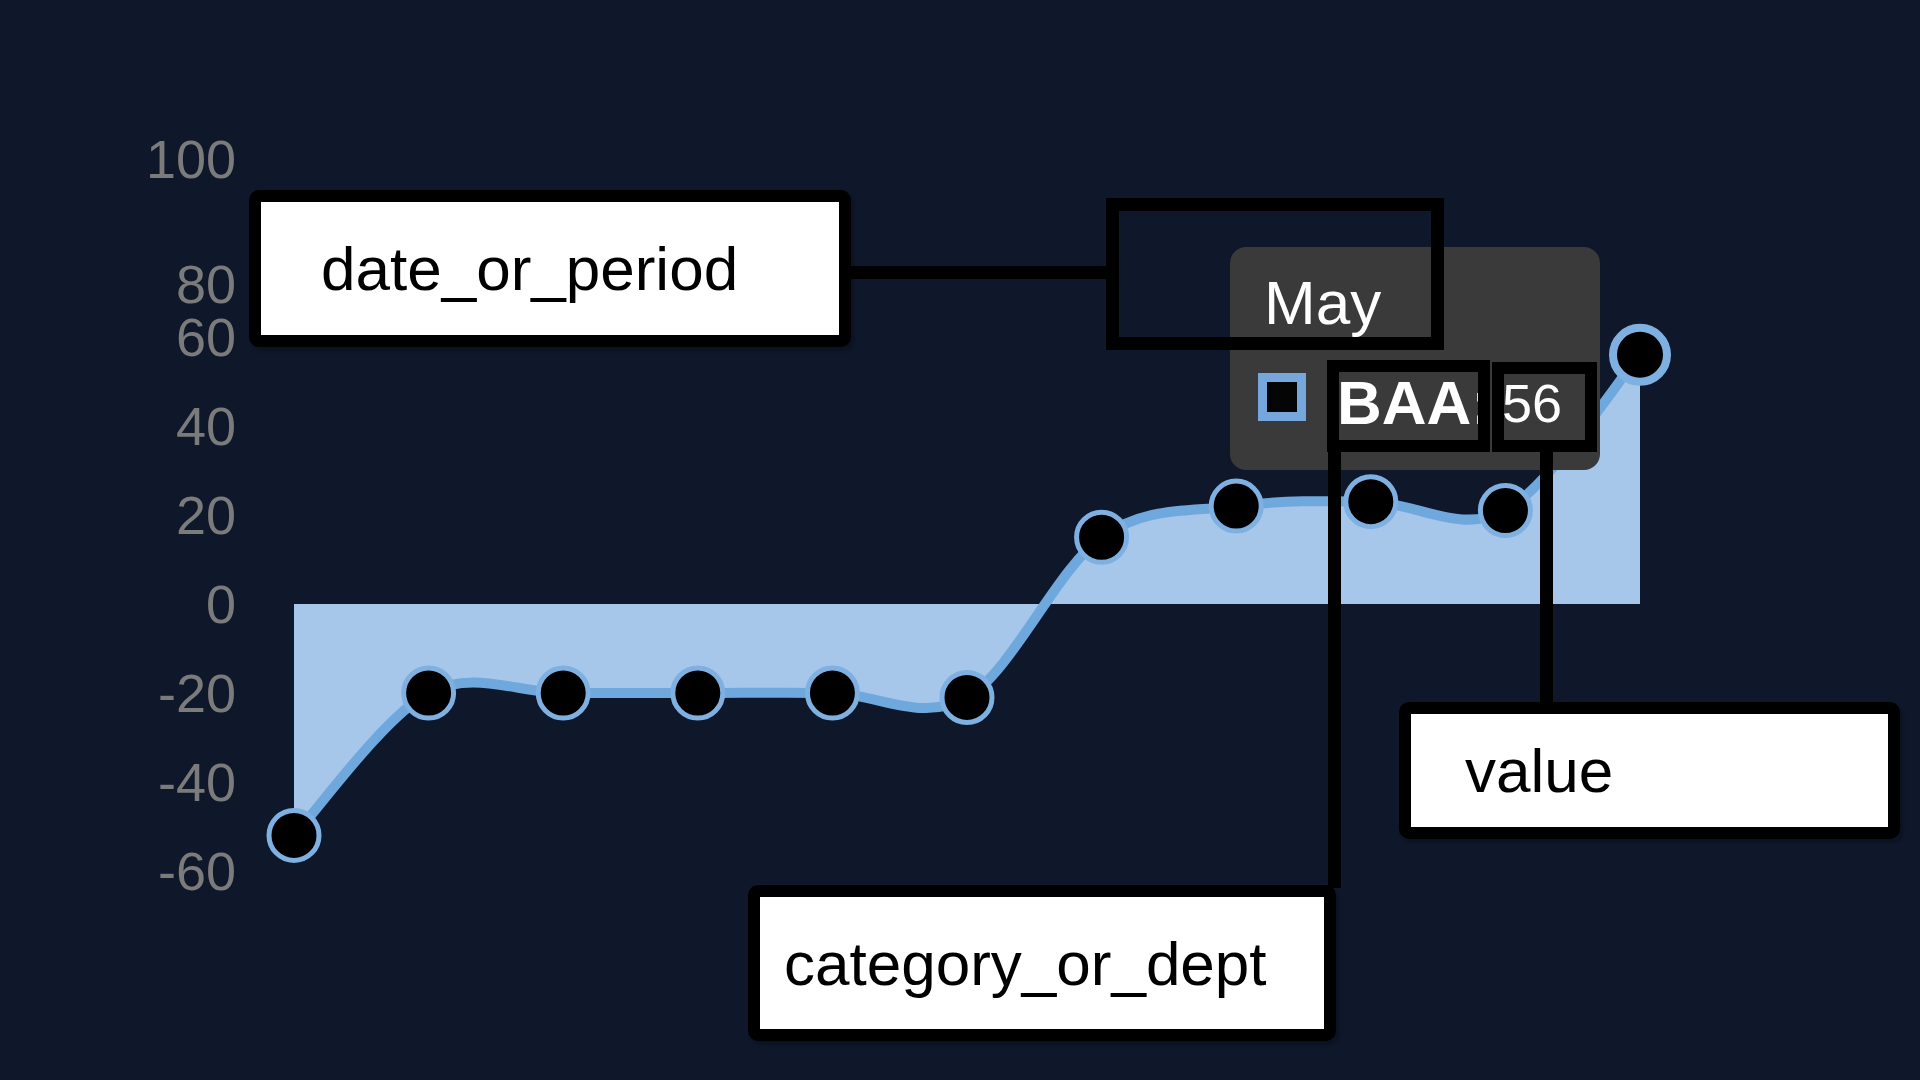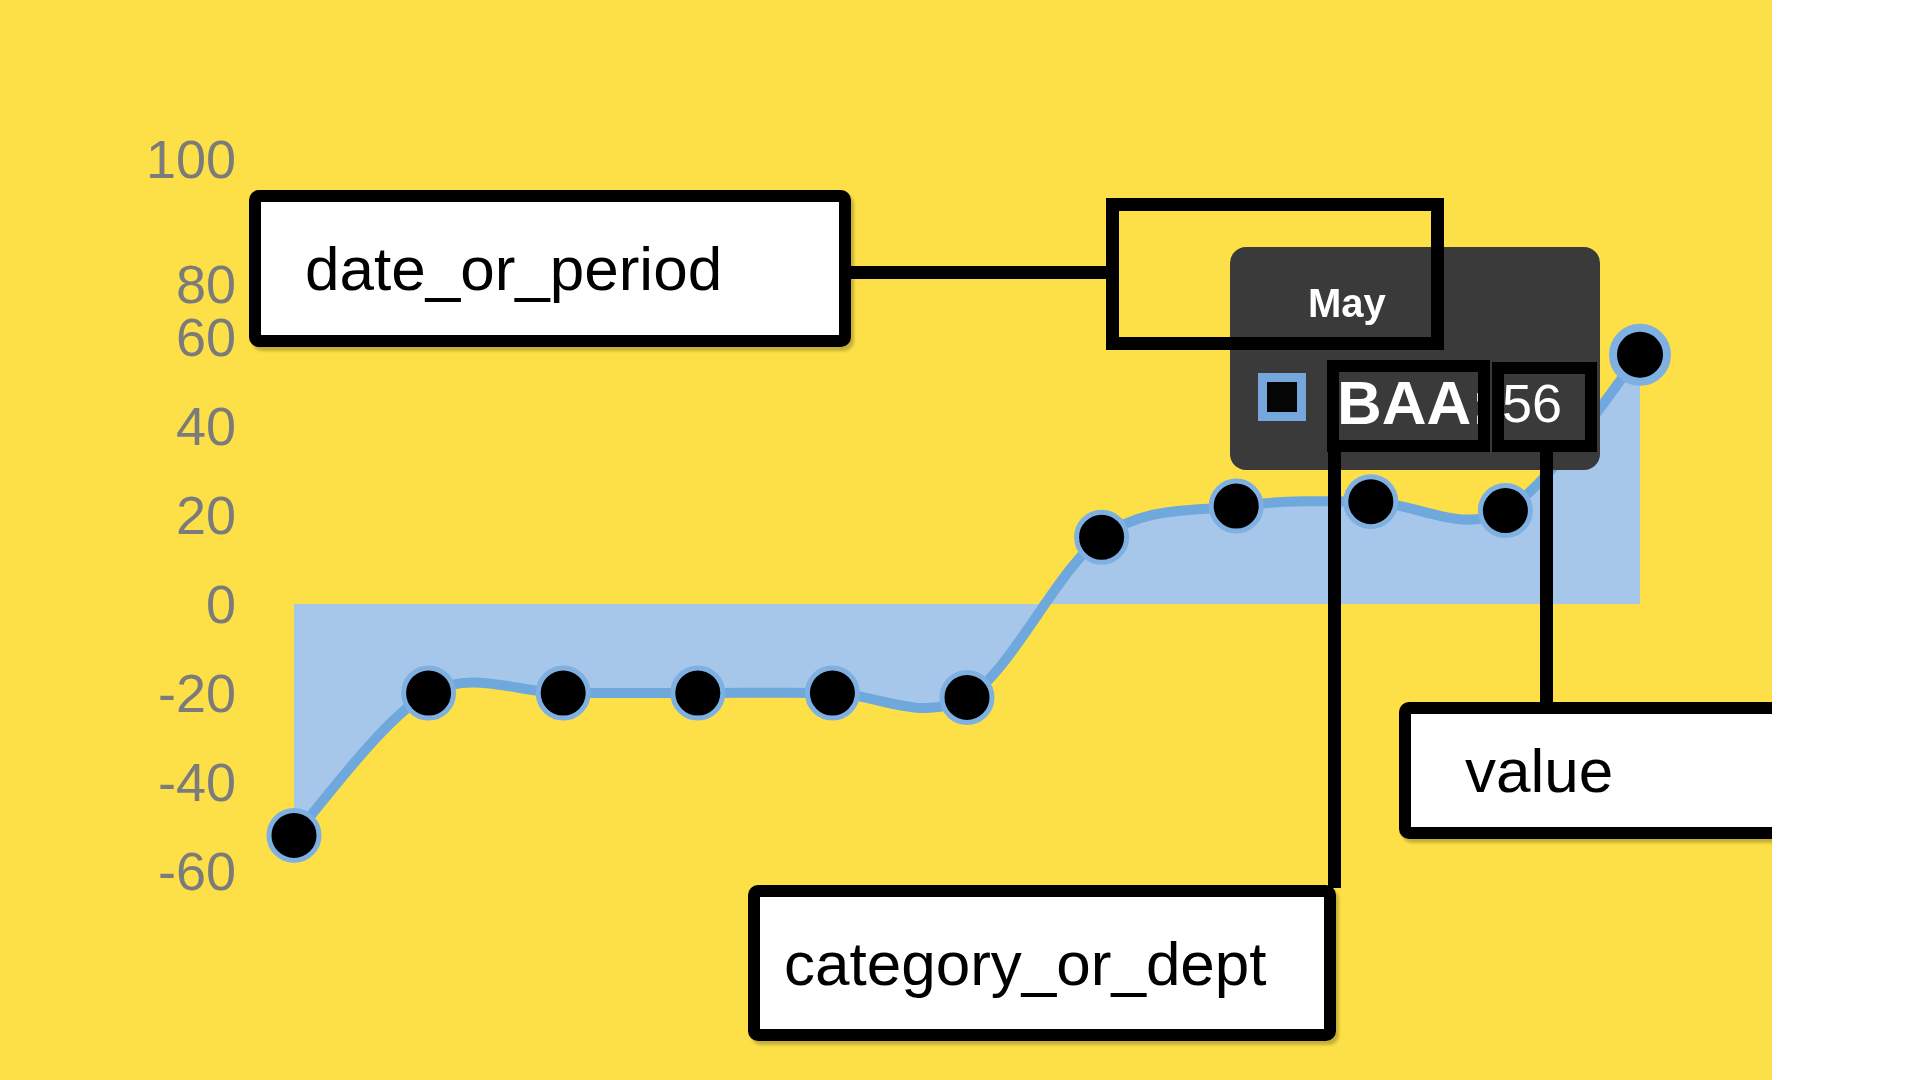--- a/index.html
+++ b/index.html
@@ -1,34 +1,34 @@
 <!DOCTYPE html>
 <html><head>
 <meta charset="utf-8">
 <style>
   html,body{margin:0;padding:0;background:#fff;}
   *{box-sizing:border-box;}
   .stage{
-    position:relative;width:1772px;height:1080px;background:#fde047;overflow:hidden;
+    position:relative;width:1920px;height:1080px;background:#0f172a;overflow:hidden;
     font-family:"Liberation Sans", sans-serif;
   }
   svg.chart{position:absolute;left:0;top:0;}
   
   .ytick{
     position:absolute;left:40px;width:196px;text-align:right;
     font-size:54px;line-height:56px;color:#7b7b7b;
   }
   
   .tooltip{
     position:absolute;left:1230px;top:247px;width:370px;height:223px;
     background:#3a3a3a;border-radius:16px;
   }
   .tt-title{
     position:absolute;left:34px;top:20px;
-    font-size:40px;font-weight:bold;line-height:72px;color:#ffffff;margin-left:44px;
+    font-size:62px;font-weight:normal;line-height:72px;color:#ffffff;
   }
   .tt-row-swatch{
     position:absolute;left:28px;top:126px;width:48px;height:48px;
     background:#050505;border:9px solid #76a7dc;
   }
   .tt-series{
     position:absolute;left:107px;top:120px;
     font-size:62px;line-height:72px;color:#ffffff;font-weight:bold;
   }
   .tt-value{
@@ -40,21 +40,21 @@
   .hl-date {left:1106px;top:198px;width:338px;height:152px;border-width:13px;}
   .hl-series{left:1327px;top:360px;width:163px;height:92px;border-width:12px;}
   .hl-value {left:1492px;top:362px;width:105px;height:90px;border-width:12px;}
   
   .abox{
     position:absolute;background:#ffffff;border:12px solid #000;border-radius:10px;
     display:flex;align-items:center;
     font-size:62px;color:#000;
     box-shadow:3px 4px 3px rgba(0,0,0,0.22);
   }
-  .abox-date    {left:249px; top:190px;width:602px;height:157px;padding-left:44px;}
+  .abox-date    {left:249px; top:190px;width:602px;height:157px;padding-left:60px;}
   .abox-category{left:748px; top:885px;width:588px;height:156px;padding-left:24px;}
   .abox-value   {left:1399px;top:702px;width:501px;height:137px;padding-left:54px;}
   
   .conn{position:absolute;background:#000;}
   .conn-date {left:851px; top:266px;width:255px;height:13px;}
   .conn-category{left:1328px;top:452px;width:13px;height:436px;}
   .conn-value{left:1540px;top:452px;width:13px;height:256px;}
 </style>
 </head>
 <body>

